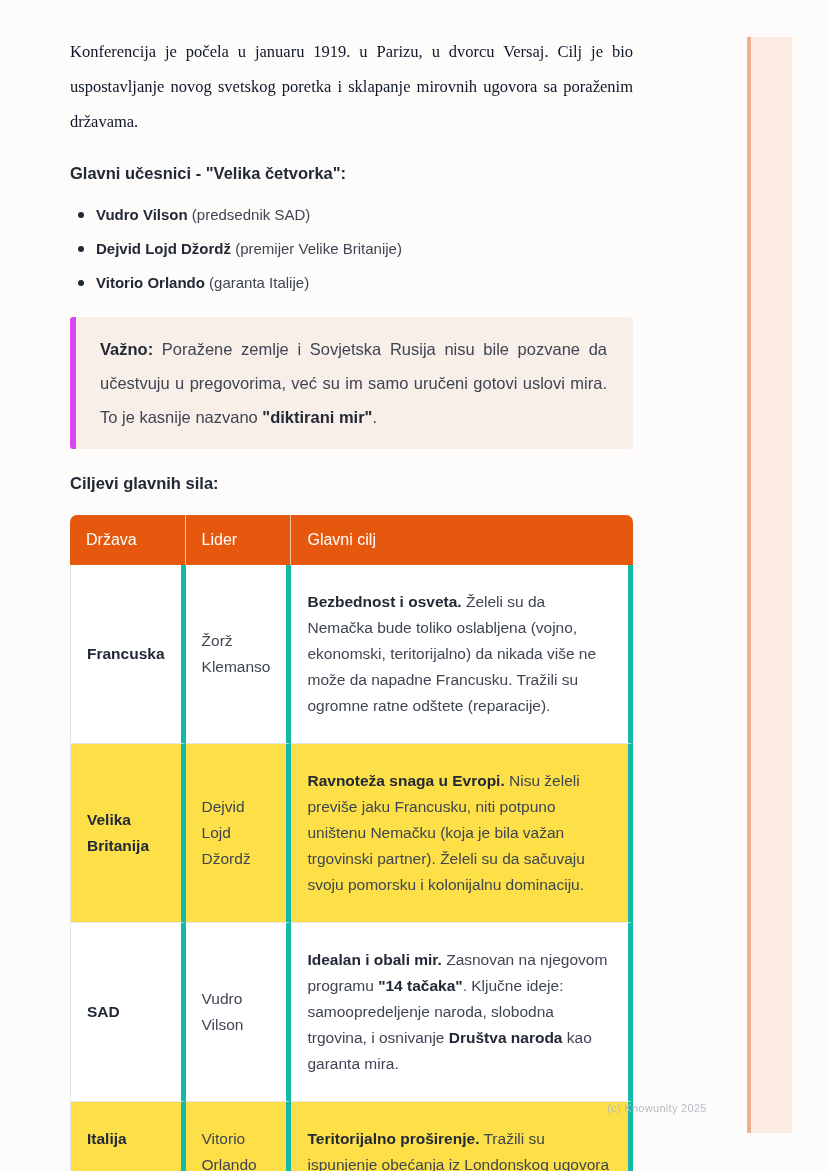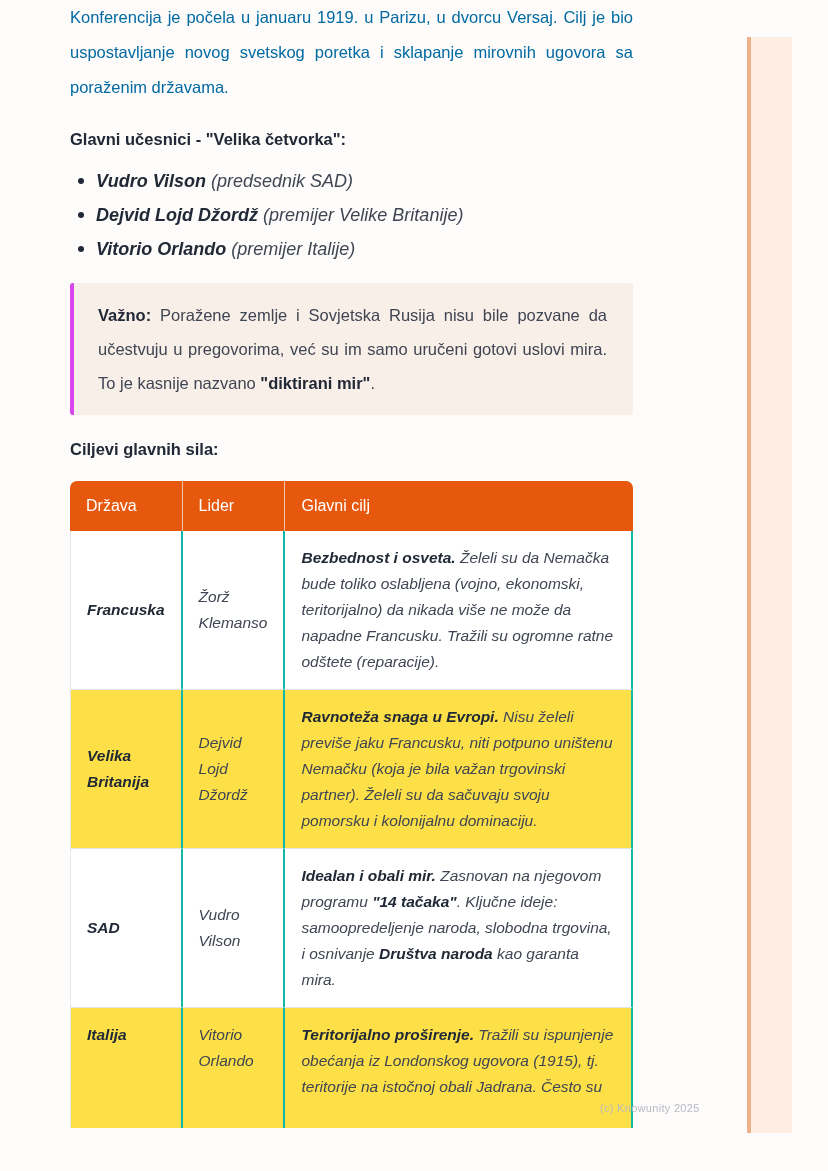--- a/index.html
+++ b/index.html
@@ -16,58 +16,59 @@
     overflow: hidden;
     background: #fdfcfb;
   }
   .content {
     position: absolute;
     left: 70px;
     top: 0;
     width: 563px;
   }
   .intro {
+    margin-top: 34px;
     font-size: 16.5px;
     line-height: 35px;
     text-align: justify;
-    color: #0369a1;
+    color: #0f172a;
+    font-family: Liberation Serif, serif;
   }
   .h-bold {
     margin-top: 25px;
     font-size: 16.5px;
     font-weight: bold;
     color: #222936;
   }
   ul.participants {
     list-style: none;
     margin-top: 22px;
   }
   ul.participants li {
     position: relative;
     padding-left: 26px;
     margin-bottom: 14px;
-    font-size: 18px;
+    font-size: 15px;
     line-height: 20px;
     color: #3f4552;
-    font-style: italic;
   }
   ul.participants li .dot {
     position: absolute;
     left: 8px;
     top: 7px;
     width: 6px;
     height: 6px;
     border-radius: 50%;
     background: #222936;
   }
   .b, .name-b { font-weight: bold; color: #222936; }
   .callout {
     margin-top: 24px;
     background: #f9efe9;
-    border-left: 4px solid #d946ef;
+    border-left: 6px solid #d946ef;
     border-radius: 3px;
     padding: 15px 26px 15px 24px;
     font-size: 16.5px;
     line-height: 34px;
     text-align: justify;
     color: #3f4552;
   }
   .goals-heading { }
   table.goals {
     margin-top: 22px;
@@ -83,49 +84,48 @@
     font-size: 16px;
     text-align: left;
     padding: 16px 16px;
     border-right: 1px solid #f2order;
     border-right: 1px solid #f4c4a8;
   }
   table.goals th:first-child { border-top-left-radius: 7px; }
   table.goals th:last-child { border-top-right-radius: 7px; border-right: none; }
   table.goals td {
     vertical-align: middle;
-    padding: 14px 16px;
+    padding: 24px 16px;
     line-height: 26px;
     border-bottom: 1px solid #e3e5e8;
-    border-right: 2px solid #14b8a6;
+    border-right: 5px solid #14b8a6;
     color: #3f4552;
     background: #ffffff;
-    font-style: italic;
   }
   table.goals td:first-child { border-left: 1px solid #e3e5e8; }
   table.goals tr.alt td { background: #fde047; }
   table.goals td.country { font-weight: bold; color: #222936; width: 110px; }
   table.goals td.leader { width: 101px; }
   table.goals td.goal { width: 352px; }
   table.goals tr.cut td { height: 120px; vertical-align: top; border-bottom: none; }
   .side-bar {
     position: absolute;
     left: 747px;
     top: 37px;
     width: 45px;
     height: 1096px;
     background: #fcece1;
     border-left: 4px solid #eeb18c;
   }
   .copyright {
     position: absolute;
     top: 1102px;
-    left: 600px;
+    left: 568px;
     width: 178px;
-    text-align: left;
+    text-align: center;
     font-size: 11px;
     letter-spacing: 0.3px;
     color: #b9bac4;
     z-index: 2;
   }
 </style>
 </head>
 <body>
 
 <div class="page">
@@ -139,21 +139,21 @@
       <li>
         <span class="dot"></span>
         <span class="name-b">Vudro Vilson</span><span> (predsednik SAD)</span>
       </li>
       <li>
         <span class="dot"></span>
         <span class="name-b">Dejvid Lojd Džordž</span><span> (premijer Velike Britanije)</span>
       </li>
       <li>
         <span class="dot"></span>
-        <span class="name-b">Vitorio Orlando</span><span> (premijer Italije)</span>
+        <span class="name-b">Vitorio Orlando</span><span> (garanta Italije)</span>
       </li>
     </ul>
 
     <div class="callout">
       <span><span class="b">Važno:</span><span> Poražene zemlje i Sovjetska Rusija nisu bile pozvane da učestvuju u pregovorima, već su im samo uručeni gotovi uslovi mira. To je kasnije nazvano </span><span class="b">"diktirani mir"</span><span>.</span></span>
     </div>
 
     <p class="h-bold goals-heading">Ciljevi glavnih sila:</p>
 
     <table class="goals">

